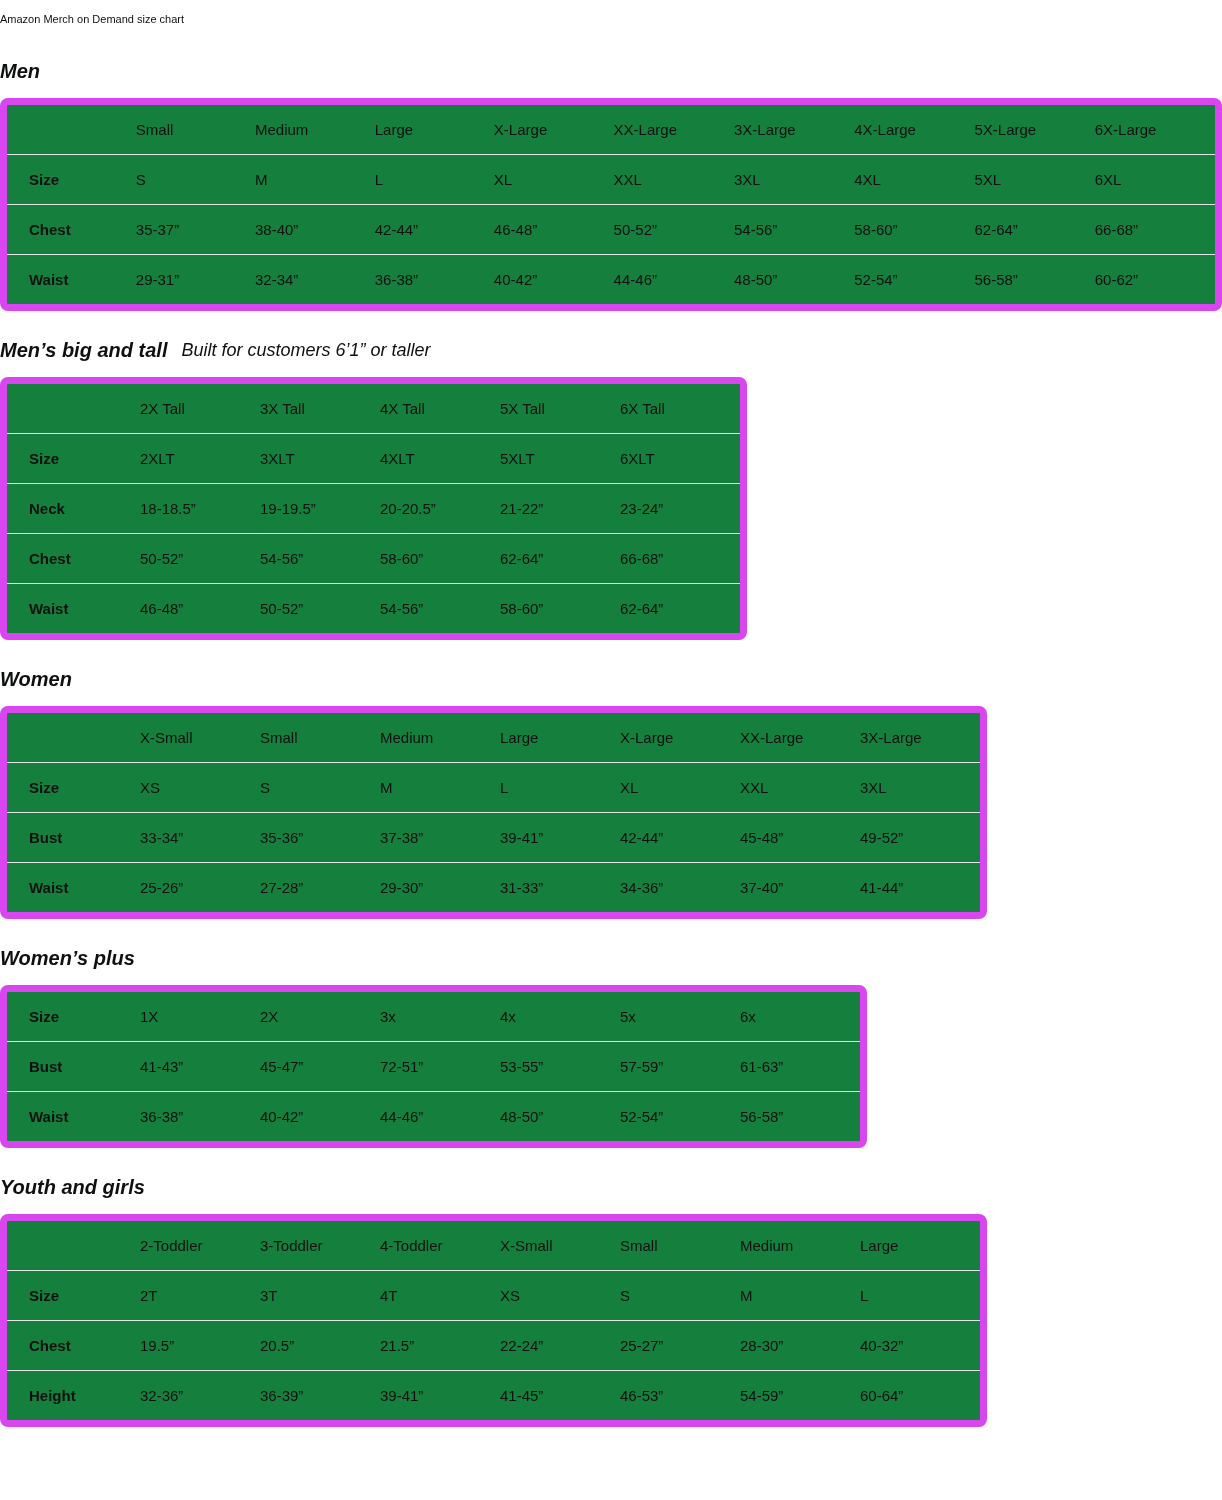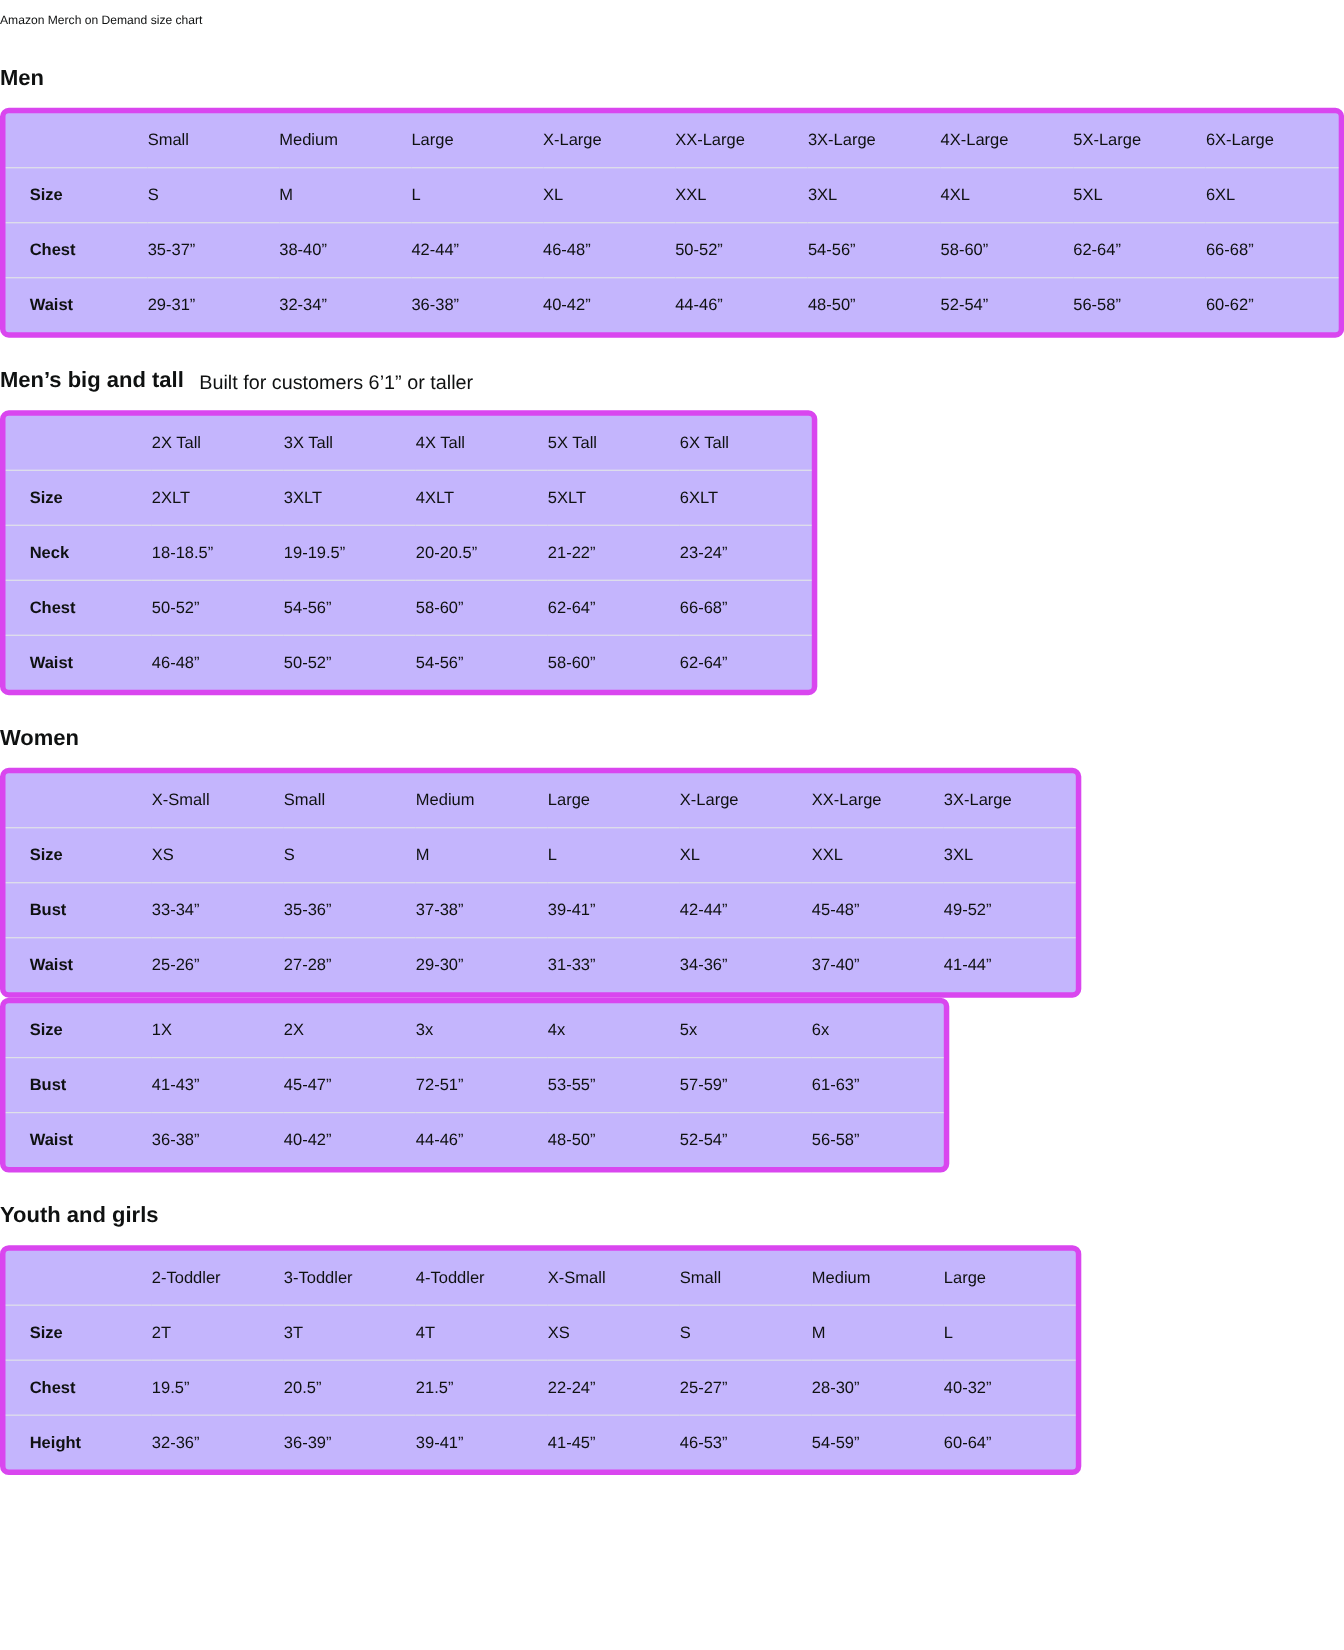--- a/index.html
+++ b/index.html
@@ -24,41 +24,42 @@
     color: #0f1111;
     margin: 6px 0 0 0;
     padding: 0 0 0 0;
     line-height: 26px;
   }
   .section {
     margin: 0 0 0 0;
   }
   .section-head {
     display: flex;
-    align-items: flex-end;
+    align-items: center;
     gap: 14px;
     margin: 26px 0 14px 0;
+    font-style: italic;
   }
   .section-title {
     font-size: 20px;
     font-weight: bold;
     color: #0f1111;
     line-height: 26px;
   }
   .section-note {
     font-size: 18px;
     font-weight: 400;
     color: #0f1111;
   }
   table.size-table {
     border-collapse: separate;
     border-spacing: 0;
-    border: 5px solid #d946ef;
+    border: 7px solid #d946ef;
     border-radius: 8px;
-    background: #c4b5fd;
+    background: #15803d;
     table-layout: fixed;
     overflow: hidden;
   }
   table.size-table td, table.size-table th {
     text-align: left;
     font-size: 15px;
     font-weight: 400;
     color: #0f1111;
     padding: 16px 0 16px 0;
     vertical-align: middle;
@@ -286,20 +287,24 @@
           <td class="cell">31-33”</td>
           <td class="cell">34-36”</td>
           <td class="cell">37-40”</td>
           <td class="cell">41-44”</td>
         </tr>
       </tbody>
     </table>
   </div>
 
   <div class="section">
+    <div class="section-head">
+      <div class="section-title">Women’s plus</div>
+      <div class="section-note"></div>
+    </div>
     <table class="size-table plus">
       <colgroup>
         <col class="lab">
           <col class="c">
           <col class="c">
           <col class="c">
           <col class="c">
           <col class="c">
           <col class="c">
       </colgroup>

